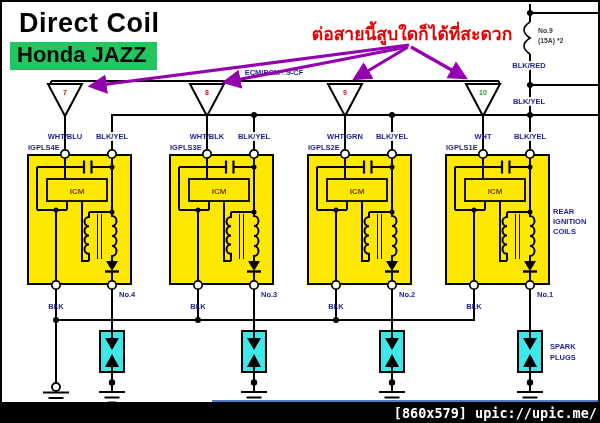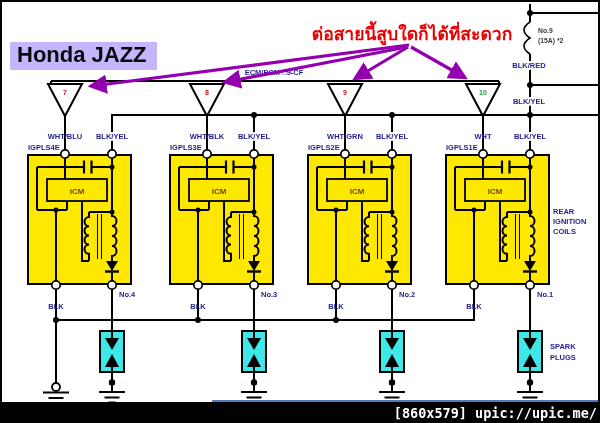--- a/index.html
+++ b/index.html
@@ -202,19 +202,20 @@
     <text class="thai-t" x="410" y="38" text-anchor="middle">ต่อสายนี้สูบใดก็ได้ที่สะดวก</text>
 
     <g stroke="#9400b0" stroke-width="3.2">
       <line x1="407" y1="43" x2="90" y2="84" marker-end="url(#ah)"></line>
       <line x1="405" y1="45" x2="224" y2="80" marker-end="url(#ah)"></line>
       <line x1="406" y1="45" x2="354" y2="76" marker-end="url(#ah)"></line>
       <line x1="409" y1="45" x2="462" y2="75" marker-end="url(#ah)"></line>
     </g>
   </svg>
 
-  <div id="title-sub" style="background: #c4b5fd;">Honda JAZZ</div>
+  <div id="title-main">Direct Coil</div>
+  <div id="title-sub" style="background: #22c55e;">Honda JAZZ</div>
 
   <div id="blue-line"></div>
   <div id="caption-bar">
     <span>[860x579] upic://upic.me/</span>
   </div>
 </div>
 
 </body></html>

